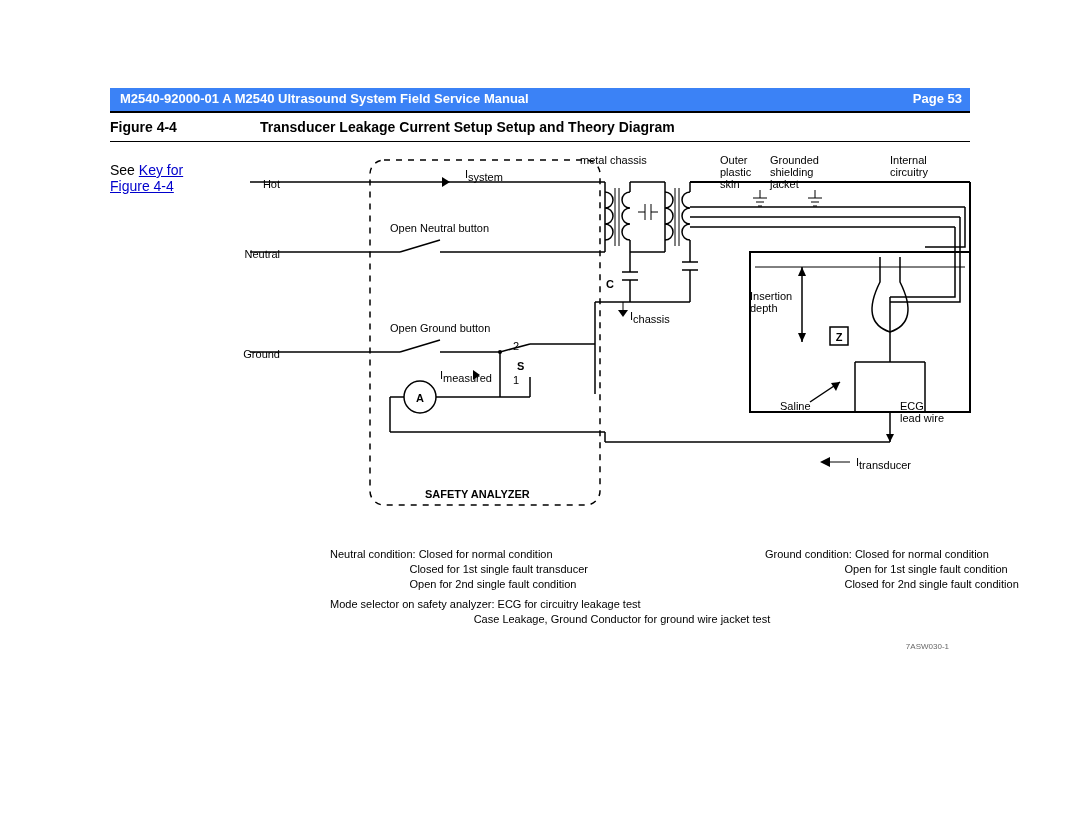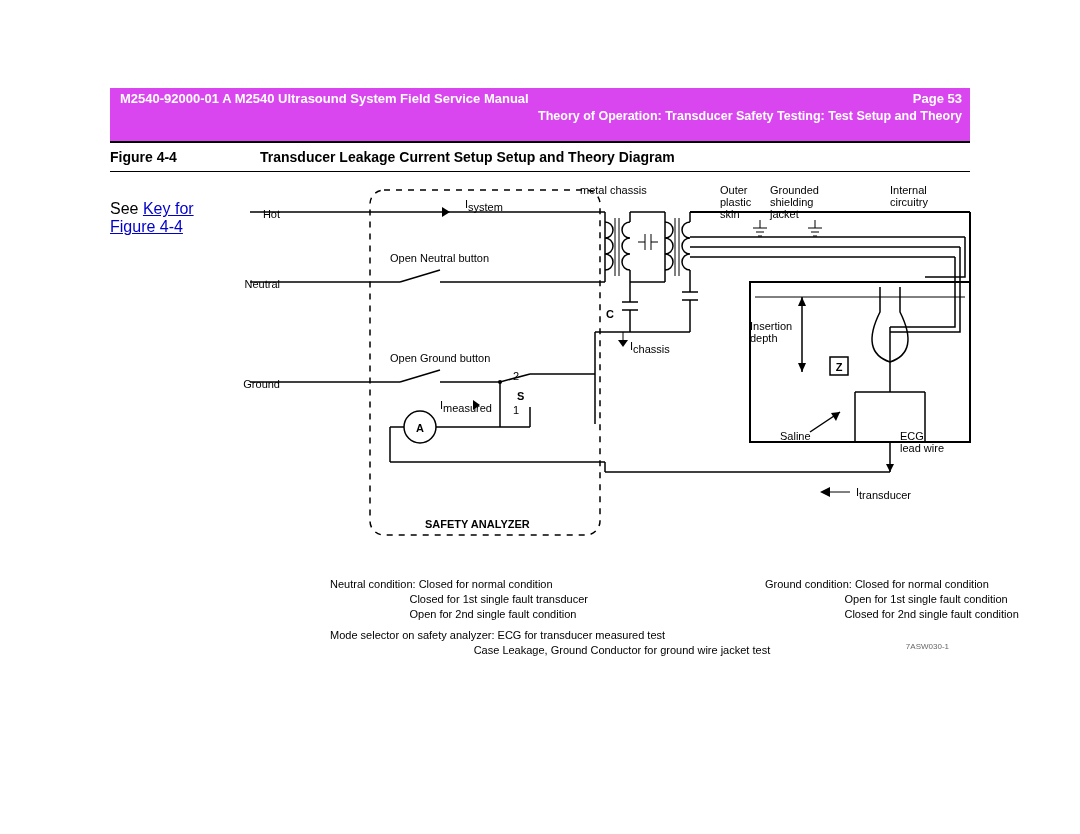--- a/index.html
+++ b/index.html
@@ -12,23 +12,23 @@
     height: 834px;
     overflow: hidden;
   }
   .page {
     width: 1080px;
     height: 834px;
     padding: 88px 110px 0 110px;
     position: relative;
   }
   .header-bar {
-    background: #d946ef;
+    background: #3b82f6;
     color: #fff;
-    padding: 3px 8px 17px 10px;
+    padding: 3px 8px 3px 10px;
     font-size: 13px;
     line-height: 1.3;
   }
   .header-bar .row1 {
     display: flex;
     justify-content: space-between;
     font-weight: bold;
   }
   .header-bar .row2 {
     text-align: right;
@@ -58,22 +58,22 @@
   }
   .diagram-area {
     position: relative;
     width: 100%;
     height: 480px;
     margin-top: 10px;
   }
   .hint {
     position: absolute;
     left: 0;
-    top: 18px;
-    font-size: 16px;
+    top: 10px;
+    font-size: 14px;
   }
   .hint .see { color: #000; }
   .hint .key { color: #0000cc; text-decoration: underline; }
   .hint .fig { color: #0000cc; text-decoration: underline; }
   .svg-wrap {
     position: absolute;
     left: 80px;
     top: 0;
     width: 800px;
     height: 480px;
@@ -115,21 +115,20 @@
 </head>
 <body>
 
 <div class="page">
 
   <div class="header-bar">
     <div class="row1">
       <span>M2540-92000-01 A M2540 Ultrasound System Field Service Manual</span>
       <span>Page 53</span>
     </div>
-    <div class="row2">Theory of Operation: Transducer Safety Testing: Test Setup and Theory</div>
   </div>
   <hr class="sep">
 
   <div class="title-row">
     <span class="fig-label">Figure 4-4</span>
     <span class="fig-title">Transducer Leakage Current Setup Setup and Theory Diagram</span>
   </div>
 
   <div class="diagram-area">
 
@@ -304,20 +303,20 @@
       &nbsp;&nbsp;&nbsp;&nbsp;&nbsp;&nbsp;&nbsp;&nbsp;&nbsp;&nbsp;&nbsp;&nbsp;&nbsp;&nbsp;&nbsp;&nbsp;&nbsp;&nbsp;&nbsp;&nbsp;&nbsp;&nbsp;&nbsp;&nbsp;&nbsp;&nbsp;<span>Open for 2nd single fault condition</span>
     </div>
     <div class="cell">
       <span>Ground condition:</span>
       <span>Closed for normal condition</span><br>
       &nbsp;&nbsp;&nbsp;&nbsp;&nbsp;&nbsp;&nbsp;&nbsp;&nbsp;&nbsp;&nbsp;&nbsp;&nbsp;&nbsp;&nbsp;&nbsp;&nbsp;&nbsp;&nbsp;&nbsp;&nbsp;&nbsp;&nbsp;&nbsp;&nbsp;&nbsp;<span>Open for 1st single fault condition</span><br>
       &nbsp;&nbsp;&nbsp;&nbsp;&nbsp;&nbsp;&nbsp;&nbsp;&nbsp;&nbsp;&nbsp;&nbsp;&nbsp;&nbsp;&nbsp;&nbsp;&nbsp;&nbsp;&nbsp;&nbsp;&nbsp;&nbsp;&nbsp;&nbsp;&nbsp;&nbsp;<span>Closed for 2nd single fault condition</span>
     </div>
     <div class="mode">
       <span>Mode selector on safety analyzer:</span>
-      <span>ECG for transducer measured test</span><br>
+      <span>ECG for circuitry leakage test</span><br>
       &nbsp;&nbsp;&nbsp;&nbsp;&nbsp;&nbsp;&nbsp;&nbsp;&nbsp;&nbsp;&nbsp;&nbsp;&nbsp;&nbsp;&nbsp;&nbsp;&nbsp;&nbsp;&nbsp;&nbsp;&nbsp;&nbsp;&nbsp;&nbsp;&nbsp;&nbsp;&nbsp;&nbsp;&nbsp;&nbsp;&nbsp;&nbsp;&nbsp;&nbsp;&nbsp;&nbsp;&nbsp;&nbsp;&nbsp;&nbsp;&nbsp;&nbsp;&nbsp;&nbsp;&nbsp;&nbsp;&nbsp;<span>Case Leakage, Ground Conductor for ground wire jacket test</span>
     </div>
   </div>
 
   <div class="drawing-no">7ASW030-1</div>
 
 </div>
 
 </body></html>

